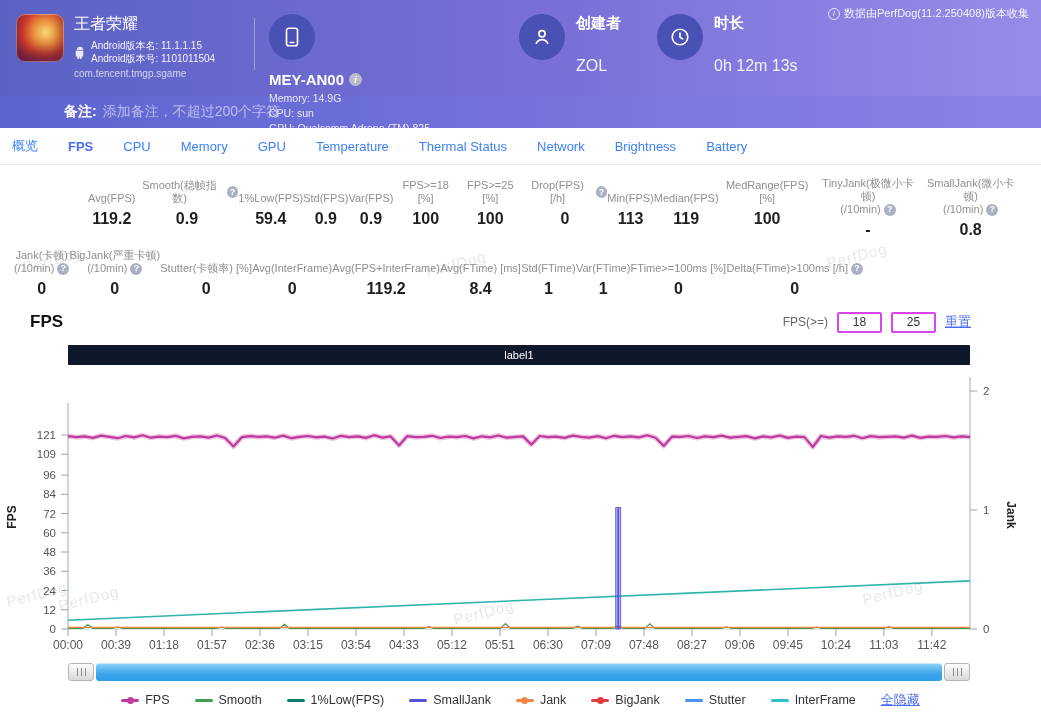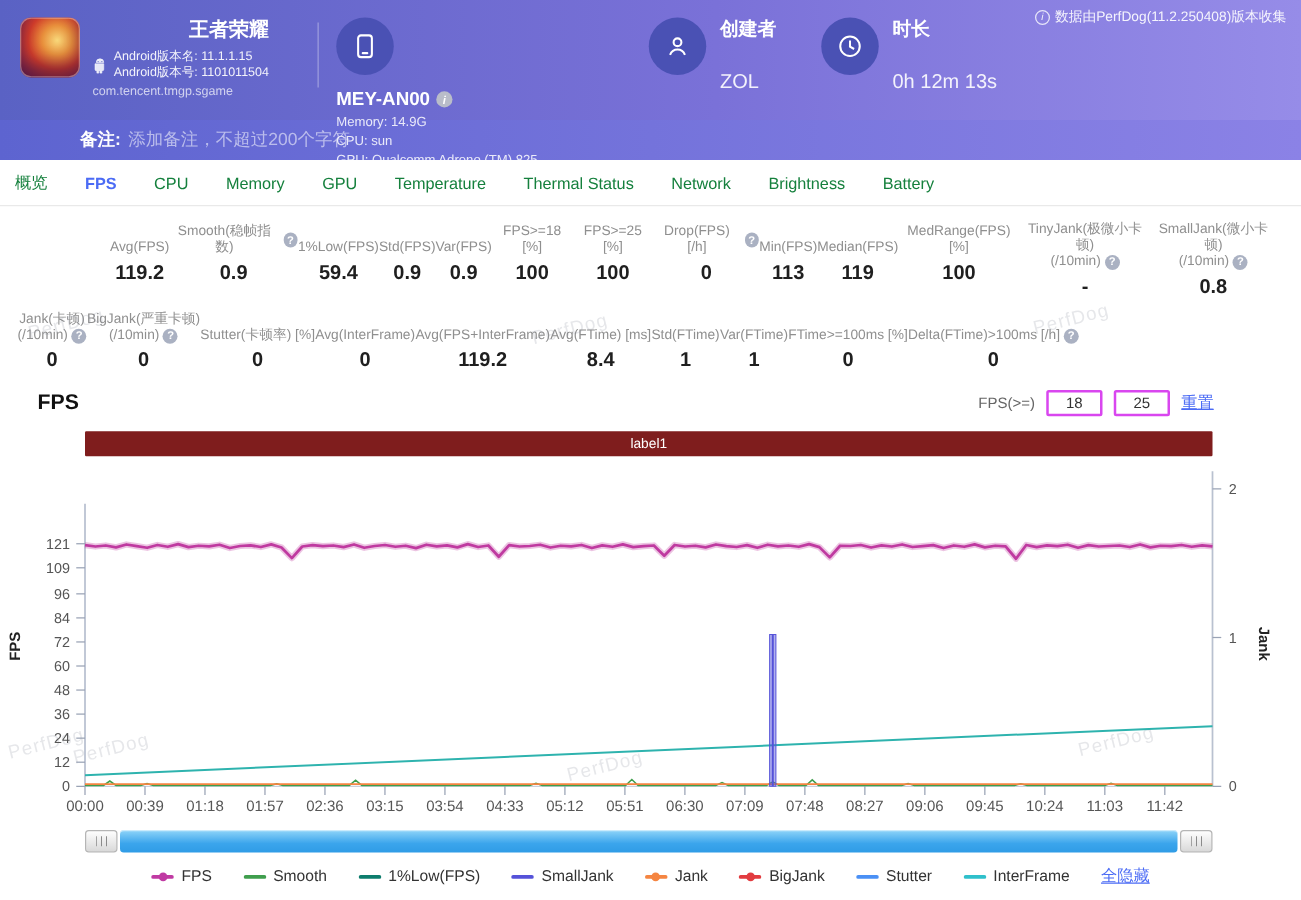--- a/index.html
+++ b/index.html
@@ -10,21 +10,21 @@
     background:linear-gradient(90deg,#5a62c4 0%,#7a71d8 55%,#968ce8 100%); color:#fff; }
   .collect-note { position:absolute; top:6px; right:12px; font-size:11px; color:rgba(255,255,255,.9);
     display:flex; align-items:center; gap:4px; }
   .info-outline { display:inline-flex; width:12px; height:12px; border:1px solid rgba(255,255,255,.8);
     border-radius:50%; font-size:8px; align-items:center; justify-content:center; font-style:italic; }
   .hblocks { display:flex; align-items:flex-start; padding:14px 0 0 16px; }
   .game-block { display:flex; gap:10px; width:238px; }
   .game-icon { width:48px; height:48px; border-radius:9px; flex:0 0 48px;
     background:radial-gradient(circle at 62% 38%, #f8d87a 0%, #e8903c 28%, #d23c2a 55%, #6e1f52 100%);
     box-shadow:inset 0 0 0 1px rgba(255,255,255,.35), inset 0 -10px 14px rgba(40,10,60,.45); }
-  .game-title { font-size:16px; font-weight:bold; margin-bottom:4px;text-align:right; }
+  .game-title { font-size:16px; font-weight:normal; margin-bottom:4px; }
   .game-versions { display:flex; gap:5px; align-items:center; font-size:10px; color:rgba(255,255,255,.92); line-height:13px; }
   .game-package { font-size:10px; color:rgba(255,255,255,.7); margin-top:3px; }
   .vdivider { width:1px; height:52px; background:rgba(255,255,255,.35); margin:4px 14px 0 0; }
   .hblock { display:flex; gap:11px; }
   .hcircle { width:46px; height:46px; border-radius:50%; background:#4a51b4; flex:0 0 46px;
     display:flex; align-items:center; justify-content:center; }
   .hname { font-size:15px; font-weight:bold; display:flex; align-items:center; gap:5px; margin-bottom:3px; }
   .hline { font-size:10.5px; color:rgba(255,255,255,.85); line-height:15px; }
   .hvalue { font-size:16px; color:rgba(255,255,255,.9); margin-top:24px; }
   .info-dot { display:inline-flex; width:13px; height:13px; background:#b9bdc9; color:#fff; border-radius:50%;
@@ -32,21 +32,21 @@
   .b-device { width:250px;flex-direction:column; }
   .b-creator { width:138px; }
   .b-duration { width:150px; }
   
   .remark { height:32px; background:linear-gradient(90deg,#5d64d0,#8b82e6); color:#fff;
     display:flex; align-items:center; padding-left:64px; font-size:14px; gap:6px; }
   .remark .ph { color:rgba(255,255,255,.55); }
   
   .tabs { height:37px; display:flex; align-items:center; gap:30px; padding-left:12px;
     border-bottom:1px solid #e9e9e9; background:#fff; }
-  .tab { font-size:13px; color:#15803d; cursor:pointer; }
+  .tab { font-size:13px; color:#3b82f6; cursor:pointer; }
   .tab.active { color:#4b6bf5; font-weight:bold; }
   
   .stats-row { display:flex; justify-content:space-between; position:relative; }
   .stats-row1 { height:78px; padding:12px 20px 0 88px; }
   .stats-row2 { height:62px; padding:4px 178px 0 14px; }
   .stat-item { text-align:center; }
   .stat-label { min-height:28px; display:flex; flex-direction:column; justify-content:flex-end;
     font-size:11px; color:#8f8f8f; line-height:13px; }
   .stat-label .hlp-wrap { display:inline-flex; align-items:center; justify-content:center; gap:3px; }
   .help-icon { display:inline-flex; width:12px; height:12px; background:#aab1c2; color:#fff; border-radius:50%;
@@ -54,21 +54,21 @@
   .stat-value { font-size:16px; font-weight:bold; color:#1f1f1f; margin-top:5px; }
   .wm { position:absolute; color:rgba(140,145,160,.22); font-size:15px; letter-spacing:1px;
     transform:rotate(-14deg); pointer-events:none; }
   
   .fps-row { height:34px; display:flex; justify-content:space-between; align-items:center; padding:0 70px 0 30px; }
   .fps-title { font-size:17px; font-weight:bold; color:#111; }
   .fps-filter { display:flex; align-items:center; gap:9px; font-size:12px; color:#666; }
   .fps-filter input { width:45px; height:21px; border:2px solid #d946ef; border-radius:2px;
     text-align:center; font-size:12px; color:#333; font-family:inherit; }
   .reset-link { color:#4b6bf5; font-size:13px; text-decoration:underline; cursor:pointer; }
-  .banner { margin:6px 0 0 68px; width:902px; height:20px; background:#7f1d1d; border-radius:1px;
+  .banner { margin:6px 0 0 68px; width:902px; height:20px; background:#0f172a; border-radius:1px;
     color:#fff; font-size:11px; text-align:center; line-height:20px; }
   
   .chart-wrap { position:relative; }
   
   .scrollbar { margin-left:68px; width:902px; height:18px; display:flex; align-items:stretch; margin-top:2px; }
   .sb-handle { width:26px; border:1px solid #b5b5b5; border-radius:3px; cursor:pointer;
     background:linear-gradient(#fefefe,#d9d9d9); display:flex; align-items:center; justify-content:center; }
   .sb-grip { width:9px; height:8px;
     background:repeating-linear-gradient(90deg,#8a8a8a 0 1px,transparent 1px 4px); }
   .sb-track { flex:1; margin:0 2px; border-radius:3px; cursor:pointer;

